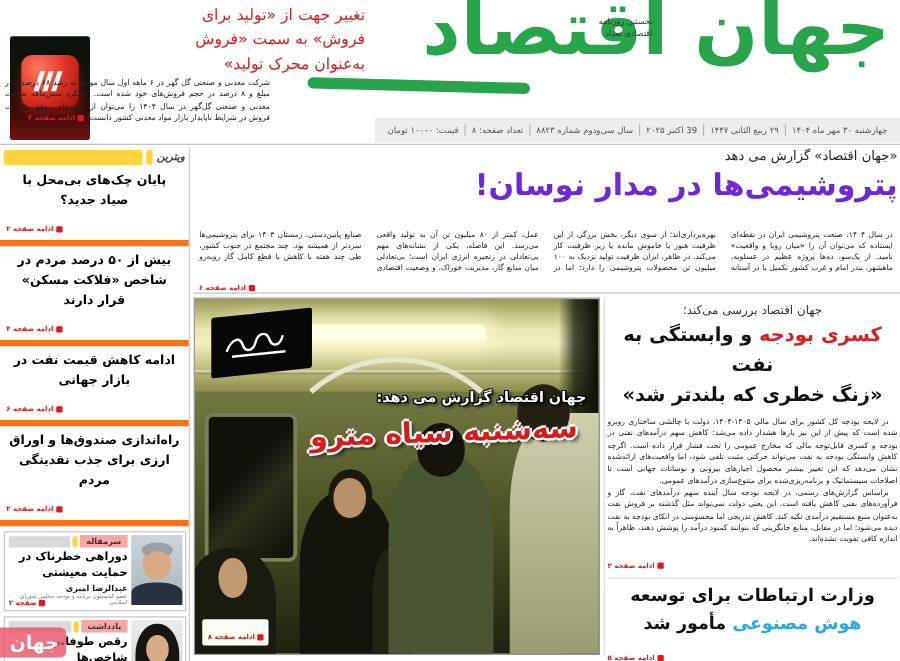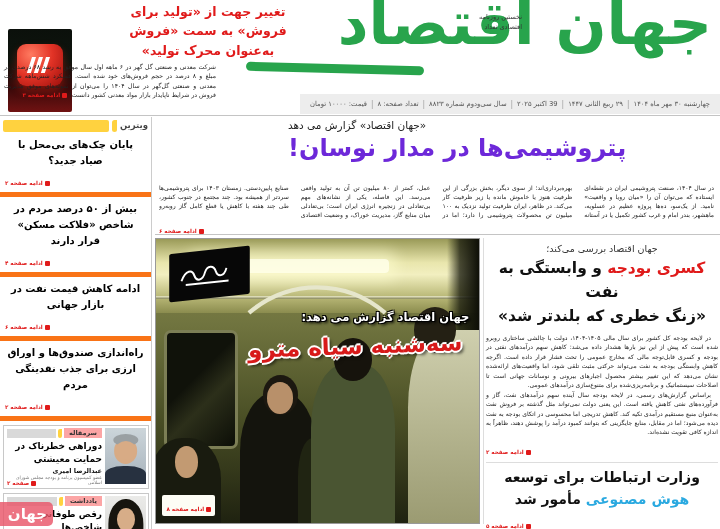--- a/index.html
+++ b/index.html
@@ -8,59 +8,59 @@
   .abs{position:absolute;}
   
   #logo{top:-10px;right:8px;font-size:60px;font-weight:bold;color:#28a44c;line-height:1.1;white-space:nowrap;}
   #logo-swash{top:64px;left:246px;width:178px;height:9px;background:#28a44c;border-radius:8px;transform:rotate(1.5deg);}
   #tagline{top:12px;right:198px;width:66px;font-size:6.5px;line-height:1.6;text-align:right;color:#333;}
   #dateline{left:300px;right:0;top:94px;height:20px;background:#ededed;display:flex;align-items:center;
             justify-content:space-between;padding:0 10px;font-size:6.8px;color:#555;box-sizing:border-box;}
   #dateline .sep::before{content:"|";color:#aaa;font-size:9px;margin:0 3px;}
   
   #tl-story{left:0;top:0;width:296px;height:114px;}
-  .tl-headline{position:absolute;right:4px;left:80px;top:2px;color:#e01a1a;font-weight:bold;font-size:12.5px;
-               line-height:1.55;text-align:center;margin-left:44px;}
+  .tl-headline{position:absolute;right:4px;left:80px;top:2px;color:#e01a1a;font-weight:normal;font-size:12.5px;
+               line-height:1.55;margin-left:44px;}
   .tl-img{position:absolute;left:8px;top:29px;width:64px;height:83px;border-radius:2px;overflow:hidden;
           background:linear-gradient(180deg,#0b100b 0%,#0e150e 38%,#3a0a0a 72%,#701212 100%);}
   .tl-cube{position:absolute;left:9px;top:15px;width:46px;height:42px;border-radius:9px;
            background:radial-gradient(circle at 30% 25%,#ff7a60 0%,#e23326 48%,#9c0f0c 100%);
            box-shadow:0 5px 8px rgba(255,40,20,.35);display:flex;align-items:center;justify-content:center;}
   .tl-body{position:absolute;right:80px;left:4px;top:62px;margin:0;font-size:6.2px;line-height:1.5;
            text-align:justify;color:#222;}
   
   .cont{white-space:nowrap;color:#e01a1a;font-size:5.6px;font-weight:bold;}
   .cbox{display:inline-block;width:5px;height:5px;background:#e01a1a;border-radius:1px;margin-left:2px;vertical-align:middle;}
   
   .hrule{background:#c4c4c4;height:1px;}
   .vrule{background:#cccccc;width:1px;}
   
   #sidebar{left:0;top:117px;width:151px;bottom:0;}
-  .sb-head{display:flex;align-items:flex-start;gap:3px;margin:3px 3px 1px;}
+  .sb-head{display:flex;align-items:center;gap:3px;margin:3px 3px 1px;font-style:italic;}
   .sb-head .lbl{font-size:8.5px;font-weight:bold;color:#444;}
   .sb-head .notch{width:5px;height:12px;background:#ffd23f;border-radius:3px 0 3px 3px;}
   .sb-head .bar{flex:1;height:12px;background:#ffd23f;border-radius:2px;}
   .sb-item{padding:4px 5px 3px;border-bottom:5px solid #f97316;}
   .sb-title{font-size:10px;font-weight:bold;text-align:center;line-height:1.6;color:#000;margin:0;}
   .sb-tagrow{text-align:left;margin-top:1px;}
   .sb-card{margin:4px 2px 3px 3px;border:1px solid #c8c8c8;height:62px;position:relative;background:#fff;}
   .card-main{position:absolute;right:46px;left:3px;top:2px;bottom:1px;}
   .card-hdr{display:flex;align-items:center;gap:2px;}
   .card-hdr .tag{background:#fca5a5;font-size:6.5px;font-weight:bold;color:#333;padding:1px 5px;}
   .card-hdr .notch{width:4px;height:9px;background:#ffd23f;border-radius:2px 0 2px 2px;}
   .card-hdr .gray{flex:1;height:9px;background:#d9d9d9;}
   .card-title{font-size:9px;font-weight:bold;text-align:right;line-height:1.45;color:#000;margin:2px 0 0;}
   .card-author{font-size:6.5px;font-weight:bold;text-align:right;margin-top:1px;color:#111;}
   .card-role{font-size:4.6px;color:#777;text-align:right;}
   .card-page{position:absolute;bottom:2px;left:3px;}
   .card-photo{position:absolute;right:2px;top:2px;width:41px;height:56px;overflow:hidden;}
   .ph-face{position:absolute;left:50%;transform:translateX(-50%);border-radius:50%;}
   
   #lead{left:155px;top:117px;width:563px;height:117px;}
-  .lead-wrap{position:absolute;top:2px;right:0;width:430px;text-align:left;}
+  .lead-wrap{position:absolute;top:2px;right:0;width:430px;text-align:right;}
   .lead-kicker{font-size:10.5px;color:#222;}
   .lead-headline{font-size:24px;font-weight:bold;color:#6d28d9;margin-top:3px;white-space:nowrap;}
   .lead-body{position:absolute;top:66px;right:4px;left:4px;height:45px;column-count:4;column-gap:12px;
              font-size:6.1px;line-height:1.5;text-align:justify;color:#222;margin:0;overflow:hidden;}
   .lead-cont{position:absolute;left:4px;bottom:0;}
   
   #photo{left:155px;top:238px;width:325px;height:286px;border:1px solid #999;box-sizing:border-box;overflow:hidden;
          background:linear-gradient(180deg,#8b8c4e 0%,#70743f 30%,#4b5026 62%,#1f2210 100%);}
   .ceiling{position:absolute;top:0;left:0;right:0;height:26%;
            background:linear-gradient(180deg,#9a9a58 0%,#e9e6ad 32%,#f2efc0 48%,#b9b877 78%,#8b8c4e 100%);}

